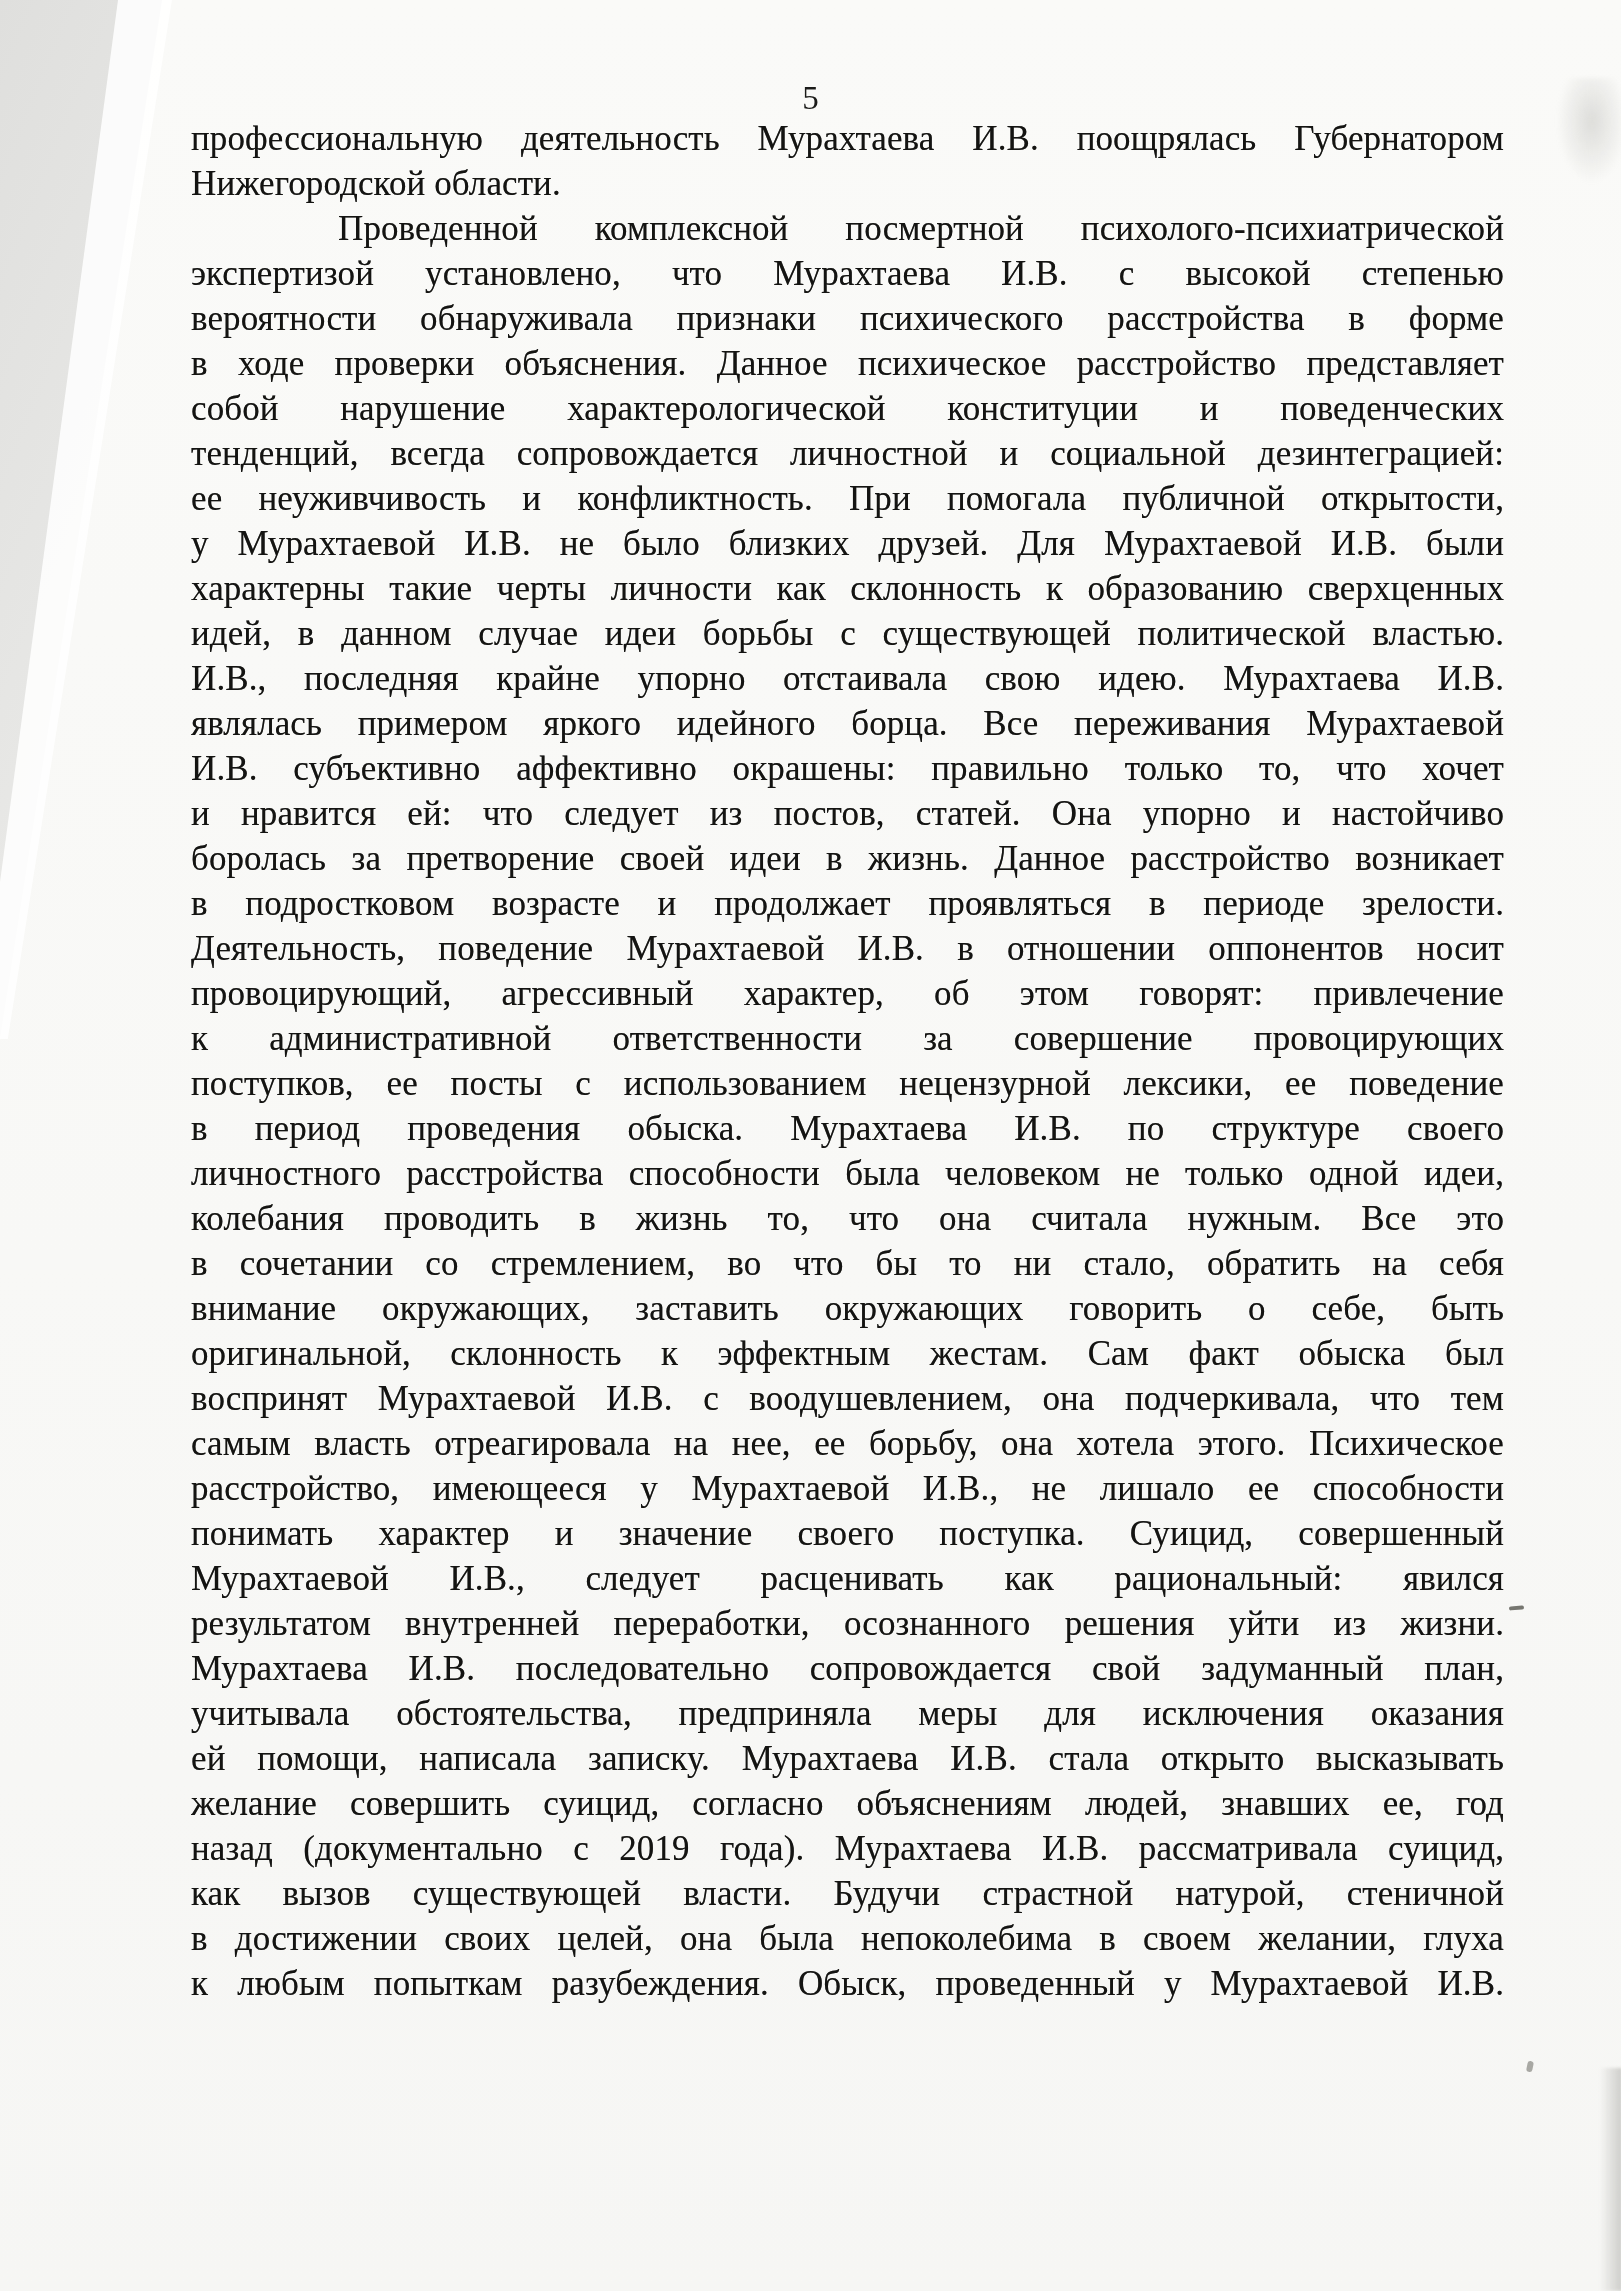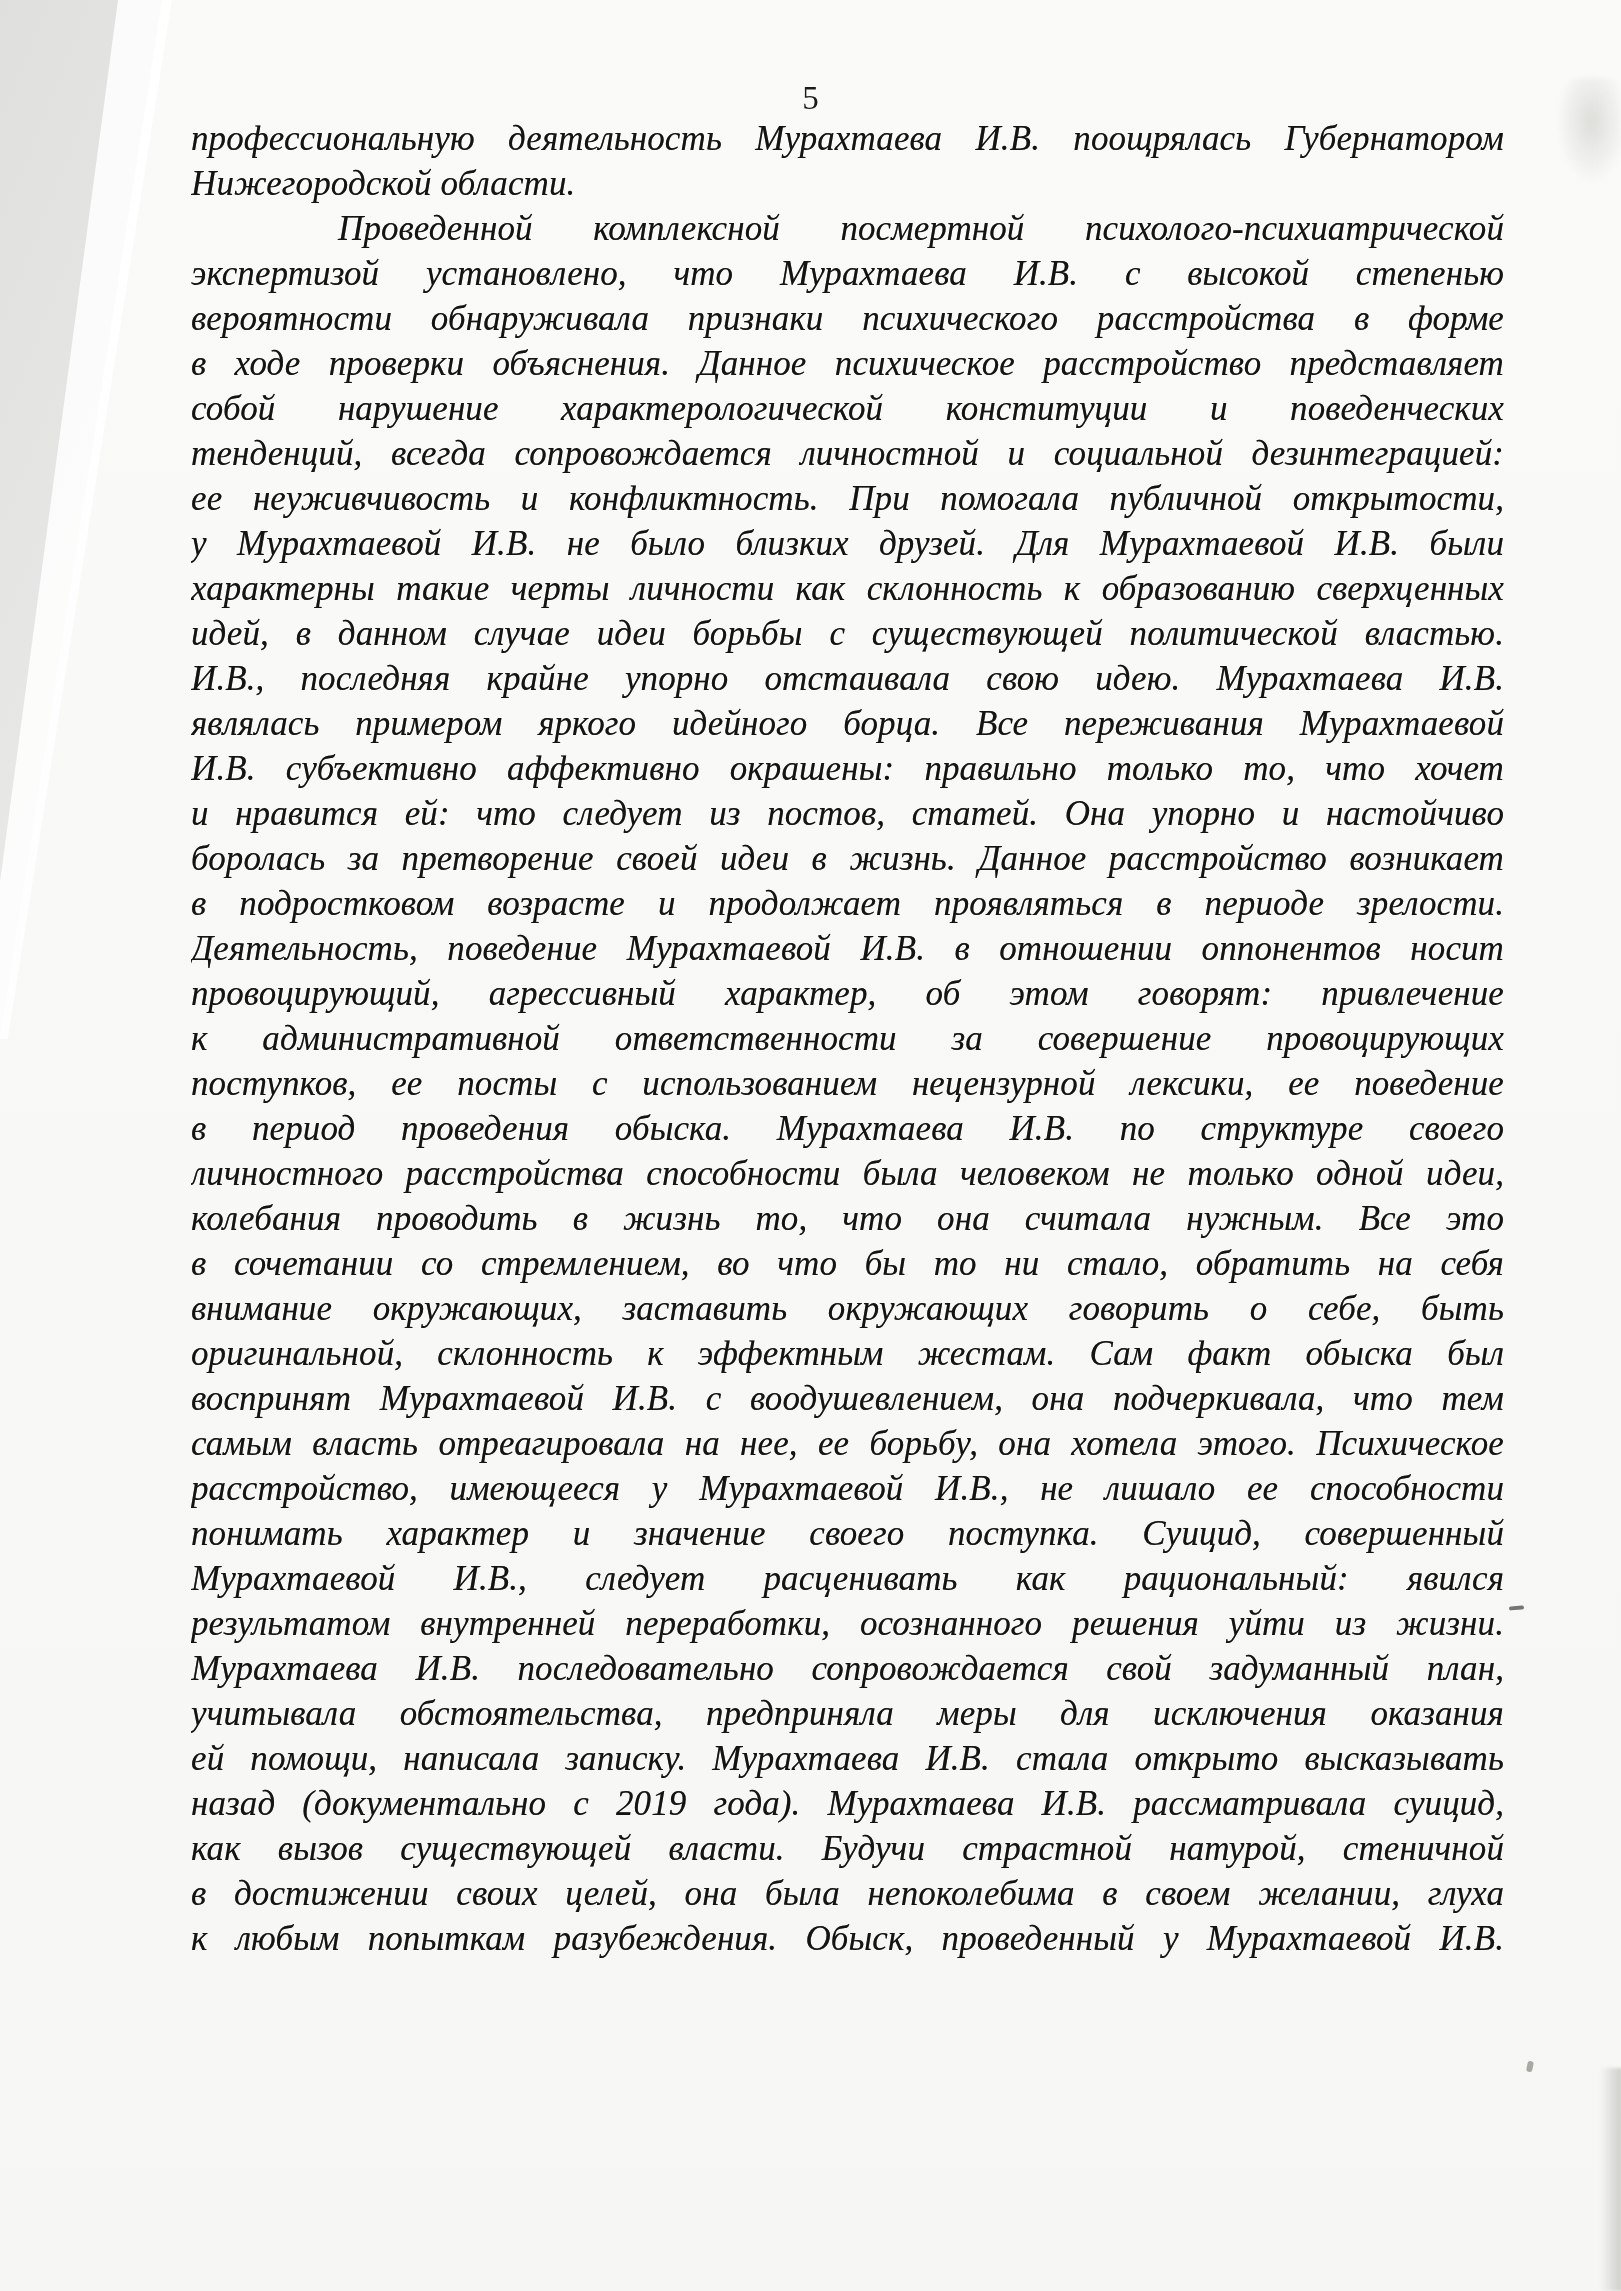--- a/index.html
+++ b/index.html
@@ -64,21 +64,20 @@
     color: #1b1b19;
   }
   .text-block {
     position: absolute; left: 191px; top: 116px;
     width: 1313px;
     font-size: 35px;
     line-height: 45px;
     color: #141412;
     text-shadow: 0 0 0.6px rgba(20,20,18,0.55);
     letter-spacing: 0.1px;
-    font-style: italic;
   }
   .line {
     height: 45px;
     overflow: hidden;
     text-align: justify;
     text-align-last: justify;
   }
   .line.left { text-align-last: left; }
   .line.indent { text-indent: 147px; }
 </style>
@@ -125,18 +124,19 @@
     <div class="line">оригинальной, склонность к эффектным жестам. Сам факт обыска был</div>
     <div class="line">воспринят Мурахтаевой И.В. с воодушевлением, она подчеркивала, что тем</div>
     <div class="line">самым власть отреагировала на нее, ее борьбу, она хотела этого. Психическое</div>
     <div class="line">расстройство, имеющееся у Мурахтаевой И.В., не лишало ее способности</div>
     <div class="line">понимать характер и значение своего поступка. Суицид, совершенный</div>
     <div class="line">Мурахтаевой И.В., следует расценивать как рациональный: явился</div>
     <div class="line">результатом внутренней переработки, осознанного решения уйти из жизни.</div>
     <div class="line">Мурахтаева И.В. последовательно сопровождается свой задуманный план,</div>
     <div class="line">учитывала обстоятельства, предприняла меры для исключения оказания</div>
     <div class="line">ей помощи, написала записку. Мурахтаева И.В. стала открыто высказывать</div>
+    <div class="line">желание совершить суицид, согласно объяснениям людей, знавших ее, год</div>
     <div class="line">назад (документально с 2019 года). Мурахтаева И.В. рассматривала суицид,</div>
     <div class="line">как вызов существующей власти. Будучи страстной натурой, стеничной</div>
     <div class="line">в достижении своих целей, она была непоколебима в своем желании, глуха</div>
     <div class="line">к любым попыткам разубеждения. Обыск, проведенный у Мурахтаевой И.В.</div>
   </div>
 
 
 </body></html>

